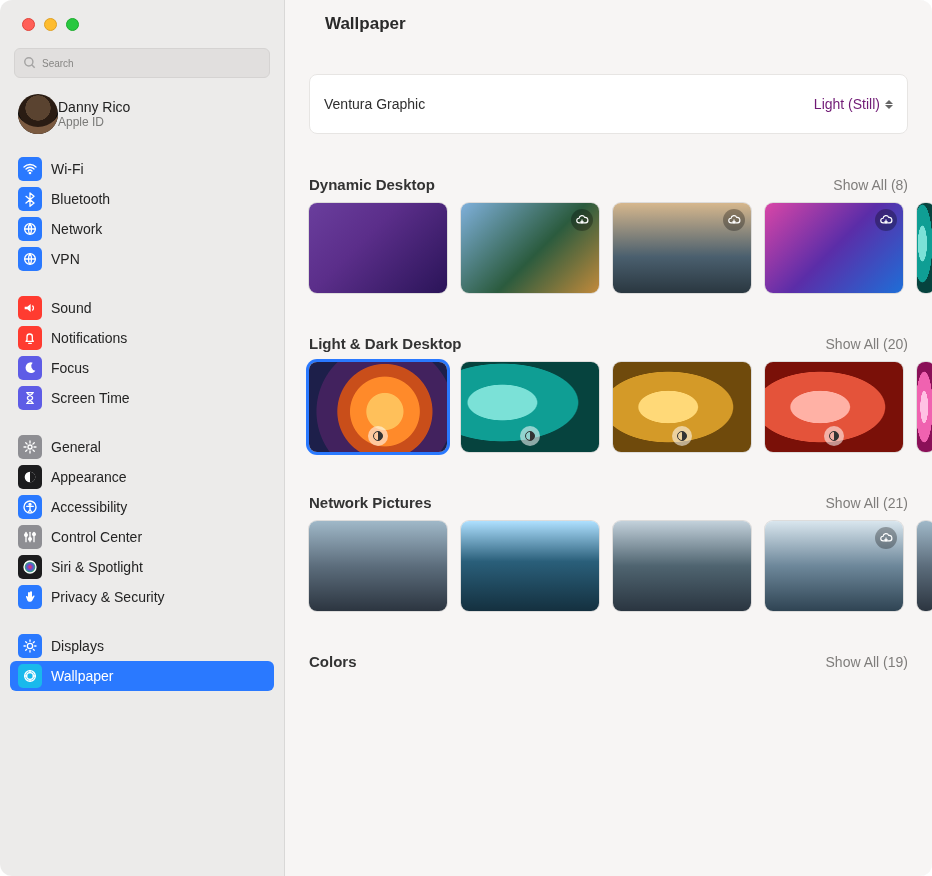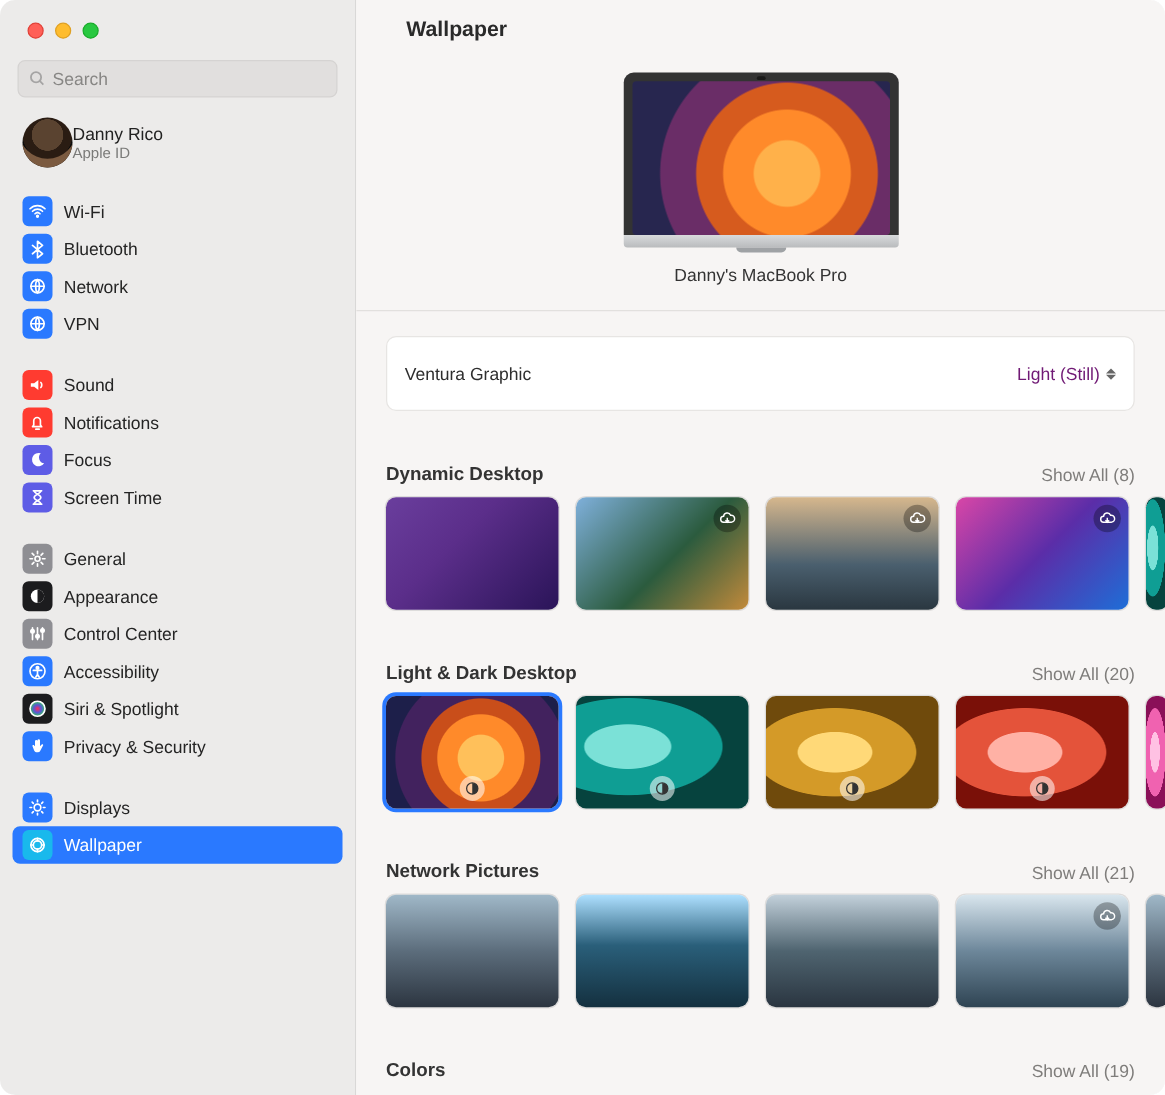--- a/index.html
+++ b/index.html
@@ -7,21 +7,21 @@
     .window { display: flex; width: 100%; height: 100%; border-radius: 12px; overflow: hidden; box-shadow: 0 0 0 1px rgba(0,0,0,0.1); }
 
     
     .sidebar { width: 285px; background: #ecebea; display: flex; flex-direction: column; border-right: 1px solid #d9d8d7; }
     .titlebar { height: 48px; display: flex; align-items: center; padding-left: 22px; gap: 9px; }
     .traffic { width: 13px; height: 13px; border-radius: 50%; }
     .tl-close { background: #ff5f57; border: 0.5px solid #e14239; }
     .tl-min { background: #febc2e; border: 0.5px solid #dfa023; }
     .tl-max { background: #28c840; border: 0.5px solid #1bac2c; }
     .search-wrap { padding: 0 14px 10px 14px; }
-    .search { width: 100%; height: 30px; border-radius: 6px; background: #e1dfde; border: 1px solid #d5d3d2; display: flex; align-items: center; padding: 0 8px; color: #878684; font-size: 14px; }
+    .search { width: 100%; height: 30px; border-radius: 6px; background: #e1dfde; border: 1px solid #d5d3d2; display: flex; align-items: center; padding: 0 8px; color: #878684; font-size: 10px; }
     .search svg { margin-right: 5px; opacity: 0.55; }
     .scroll { overflow-y: auto; flex: 1; padding: 0 10px 10px 10px; }
     .acct { display: flex; align-items: center; padding: 6px 8px 14px 8px; }
     .avatar { width: 40px; height: 40px; border-radius: 50%; background: radial-gradient(circle at 50% 35%, #5a4330 0 38%, #2a1c13 39% 60%, #0c0c0c 61% 100%); box-shadow: inset 0 -10px 0 -3px #7b5a40; }
     .acct-text .name { font-size: 14px; color: #222; font-weight: 500; }
     .acct-text .sub { font-size: 12px; color: #7a7a78; }
 
     .group { padding: 6px 0; }
     .group + .group { border-top: 0.5px solid rgba(0,0,0,0); margin-top: 6px; }
     .item { display: flex; align-items: center; gap: 9px; height: 30px; padding: 0 8px; border-radius: 6px; font-size: 14px; color: #242424; cursor: default; }
@@ -191,41 +191,41 @@
             <div class="item">
               <div class="ico" style="background: rgb(28, 28, 30);">
                 <svg width="16" height="16" viewBox="0 0 24 24" stroke="white" stroke-width="2" fill="none" stroke-linecap="round" stroke-linejoin="round">
                   <circle cx="12" cy="12" r="8" fill="white" stroke="none"></circle>
                   <path d="M12 4a8 8 0 0 1 0 16z" fill="#1c1c1e" stroke="none"></path>
                 </svg>
               </div>
               <span>Appearance</span>
             </div>
             <div class="item">
+              <div class="ico" style="background: rgb(42, 121, 255);">
+                <svg width="16" height="16" viewBox="0 0 24 24" stroke="white" stroke-width="2" fill="none" stroke-linecap="round" stroke-linejoin="round">
+                  <circle cx="12" cy="12" r="9"></circle>
+                  <circle cx="12" cy="8" r="1.5" fill="white"></circle>
+                  <path d="M7 11h10M12 11v5M10 19l2-3 2 3"></path>
+                </svg>
+              </div>
+              <span>Accessibility</span>
+            </div>
+            <div class="item">
               <div class="ico" style="background: rgb(142, 142, 147);">
                 <svg width="16" height="16" viewBox="0 0 24 24" stroke="white" stroke-width="2" fill="none" stroke-linecap="round" stroke-linejoin="round">
                   <line x1="6" y1="5" x2="6" y2="19"></line>
                   <line x1="12" y1="5" x2="12" y2="19"></line>
                   <line x1="18" y1="5" x2="18" y2="19"></line>
                   <circle cx="6" cy="9" r="2" fill="white"></circle>
                   <circle cx="12" cy="15" r="2" fill="white"></circle>
                   <circle cx="18" cy="8" r="2" fill="white"></circle>
                 </svg>
               </div>
               <span>Control Center</span>
-            </div>
-            <div class="item">
-              <div class="ico" style="background: rgb(42, 121, 255);">
-                <svg width="16" height="16" viewBox="0 0 24 24" stroke="white" stroke-width="2" fill="none" stroke-linecap="round" stroke-linejoin="round">
-                  <circle cx="12" cy="12" r="9"></circle>
-                  <circle cx="12" cy="8" r="1.5" fill="white"></circle>
-                  <path d="M7 11h10M12 11v5M10 19l2-3 2 3"></path>
-                </svg>
-              </div>
-              <span>Accessibility</span>
             </div>
             <div class="item">
               <div class="ico" style="background: rgb(28, 28, 30);">
                 <svg width="16" height="16" viewBox="0 0 24 24" stroke="white" stroke-width="2" fill="none" stroke-linecap="round" stroke-linejoin="round">
                   <circle cx="12" cy="12" r="9" fill="url(#sg)"></circle>
                   <defs>
                     <radialGradient id="sg">
                       <stop offset="0" stop-color="#ff2d55"></stop>
                       <stop offset="0.5" stop-color="#5856d6"></stop>
                       <stop offset="1" stop-color="#34c759"></stop>
@@ -265,30 +265,20 @@
               <span>Wallpaper</span>
             </div>
           </div>
         </div>
     </div>
   </div>
 
   <div class="content">
     <div class="header">
       <h1>Wallpaper</h1>
-    </div>
-    <div class="preview-area">
-      <div class="mac">
-        <div class="mac-screen">
-            <div class="mac-wall"></div>
-          </div>
-        <div class="mac-base"></div>
-        <div class="mac-foot"></div>
-      </div>
-      <div class="mac-name">Danny's MacBook Pro</div>
     </div>
 
     <div class="main-scroll">
       <div class="row-bar">
         <div class="wn">Ventura Graphic</div>
         <div class="popup">
           <span>Light (Still)</span>
           <span class="chev">
               <span class="u"></span>
               <span class="d"></span>

